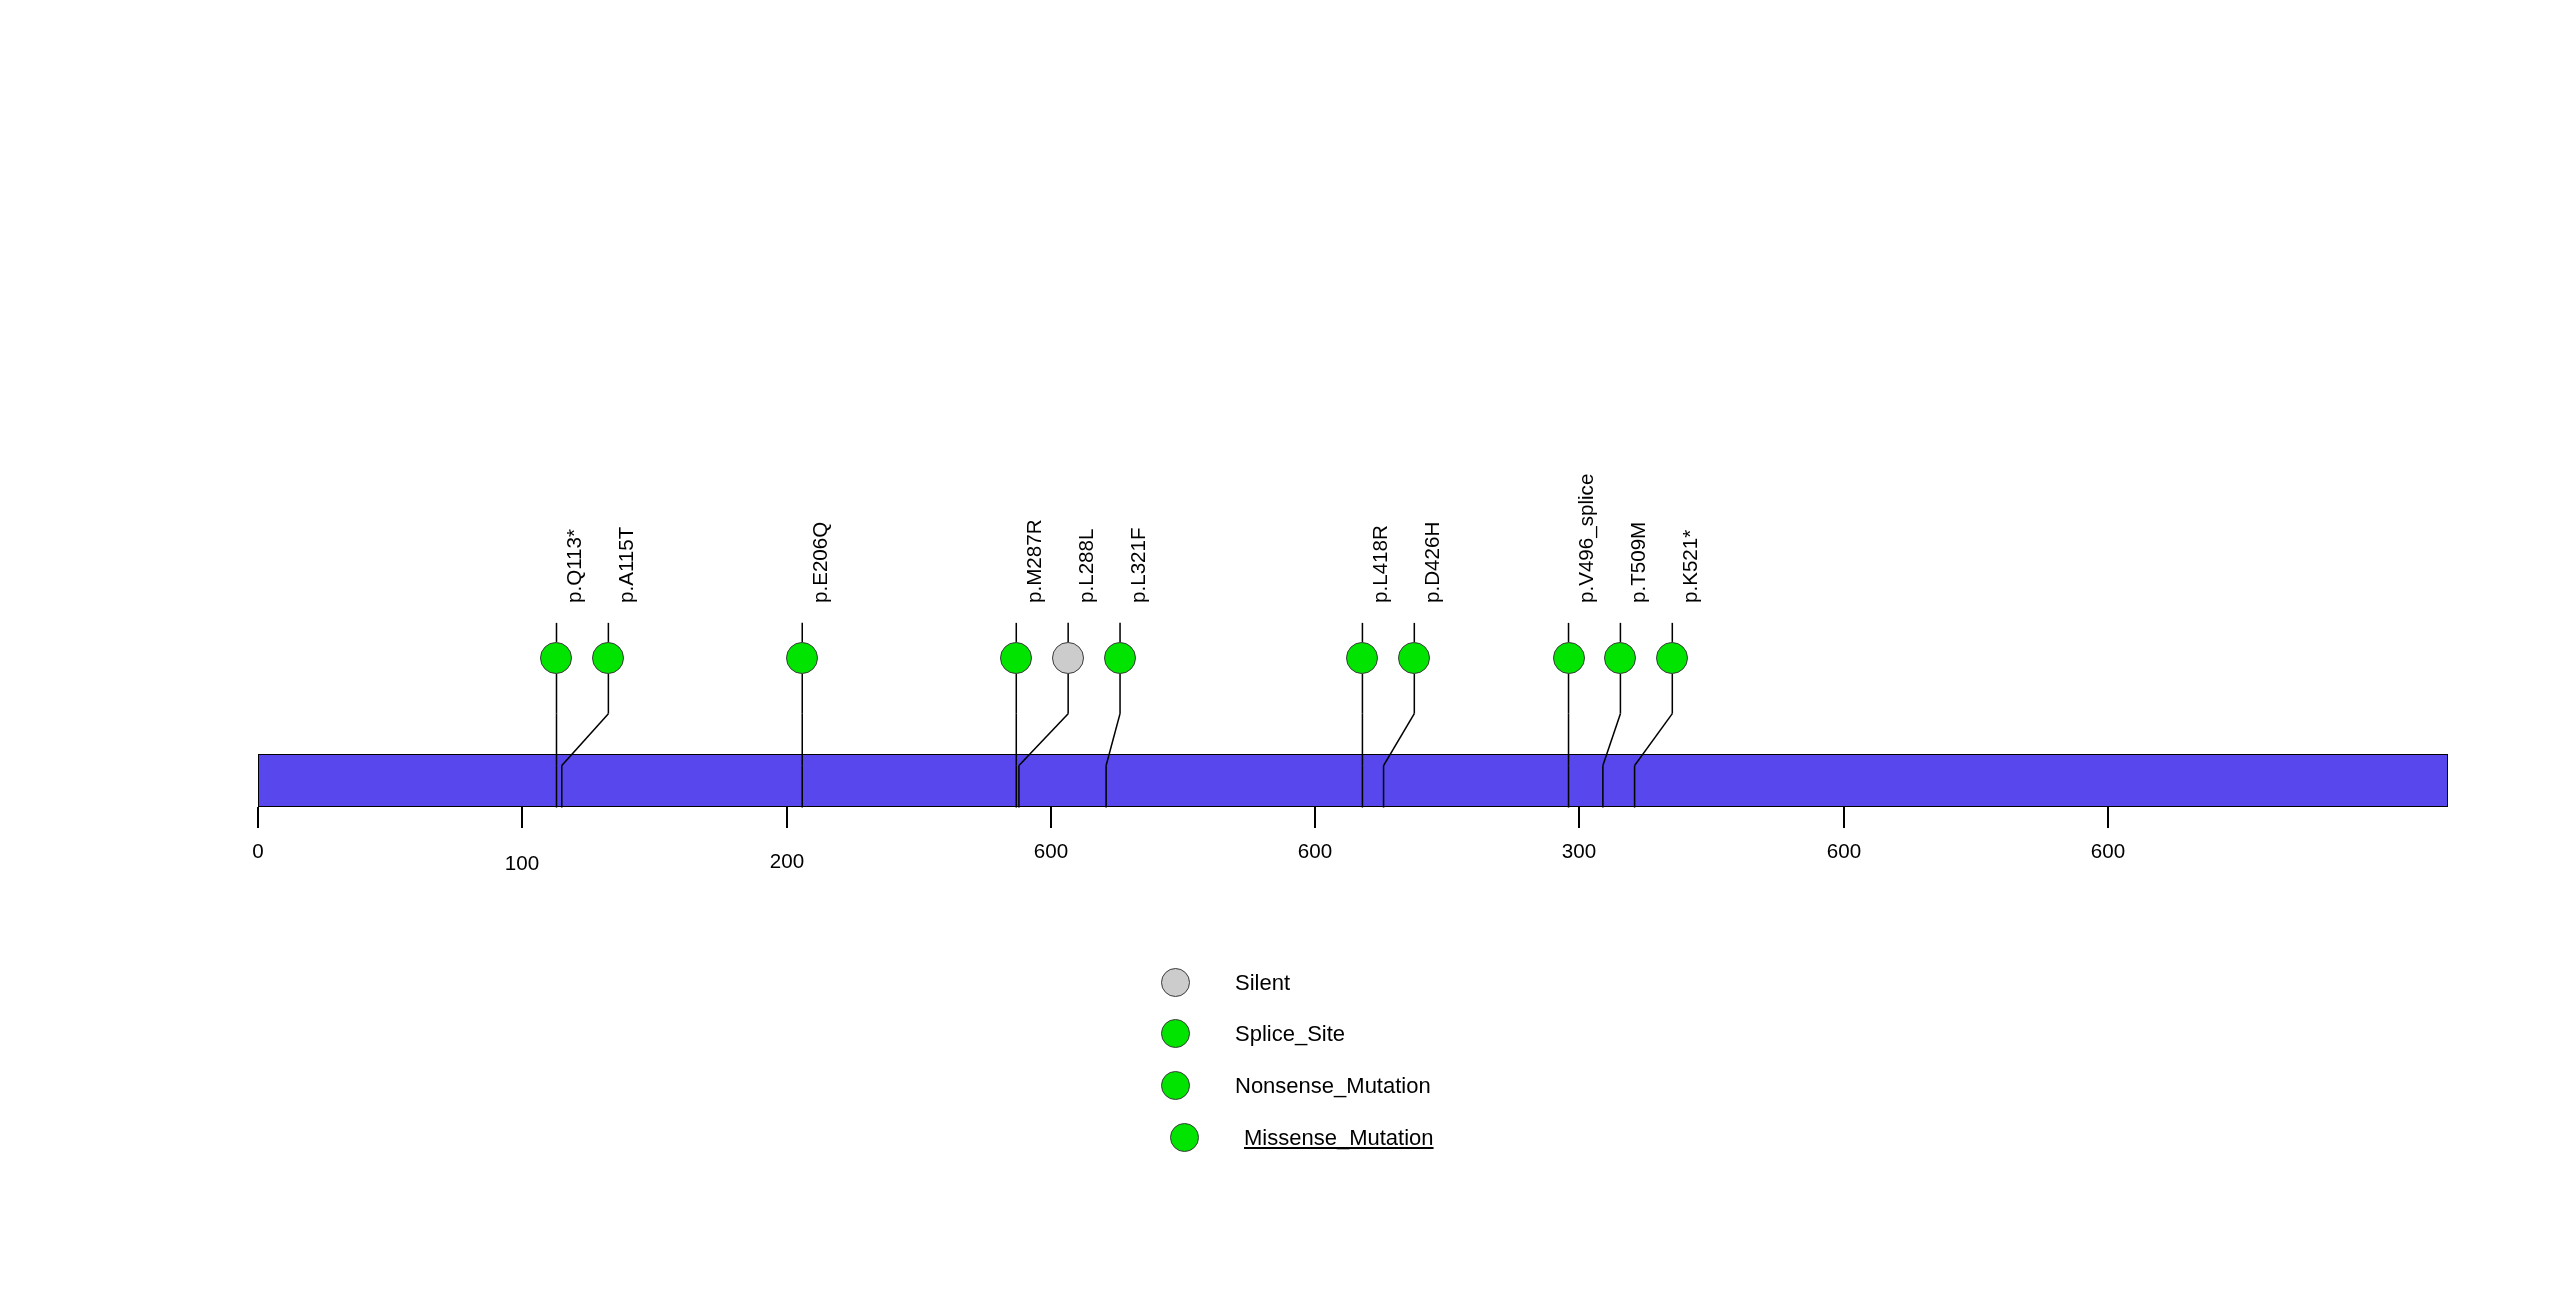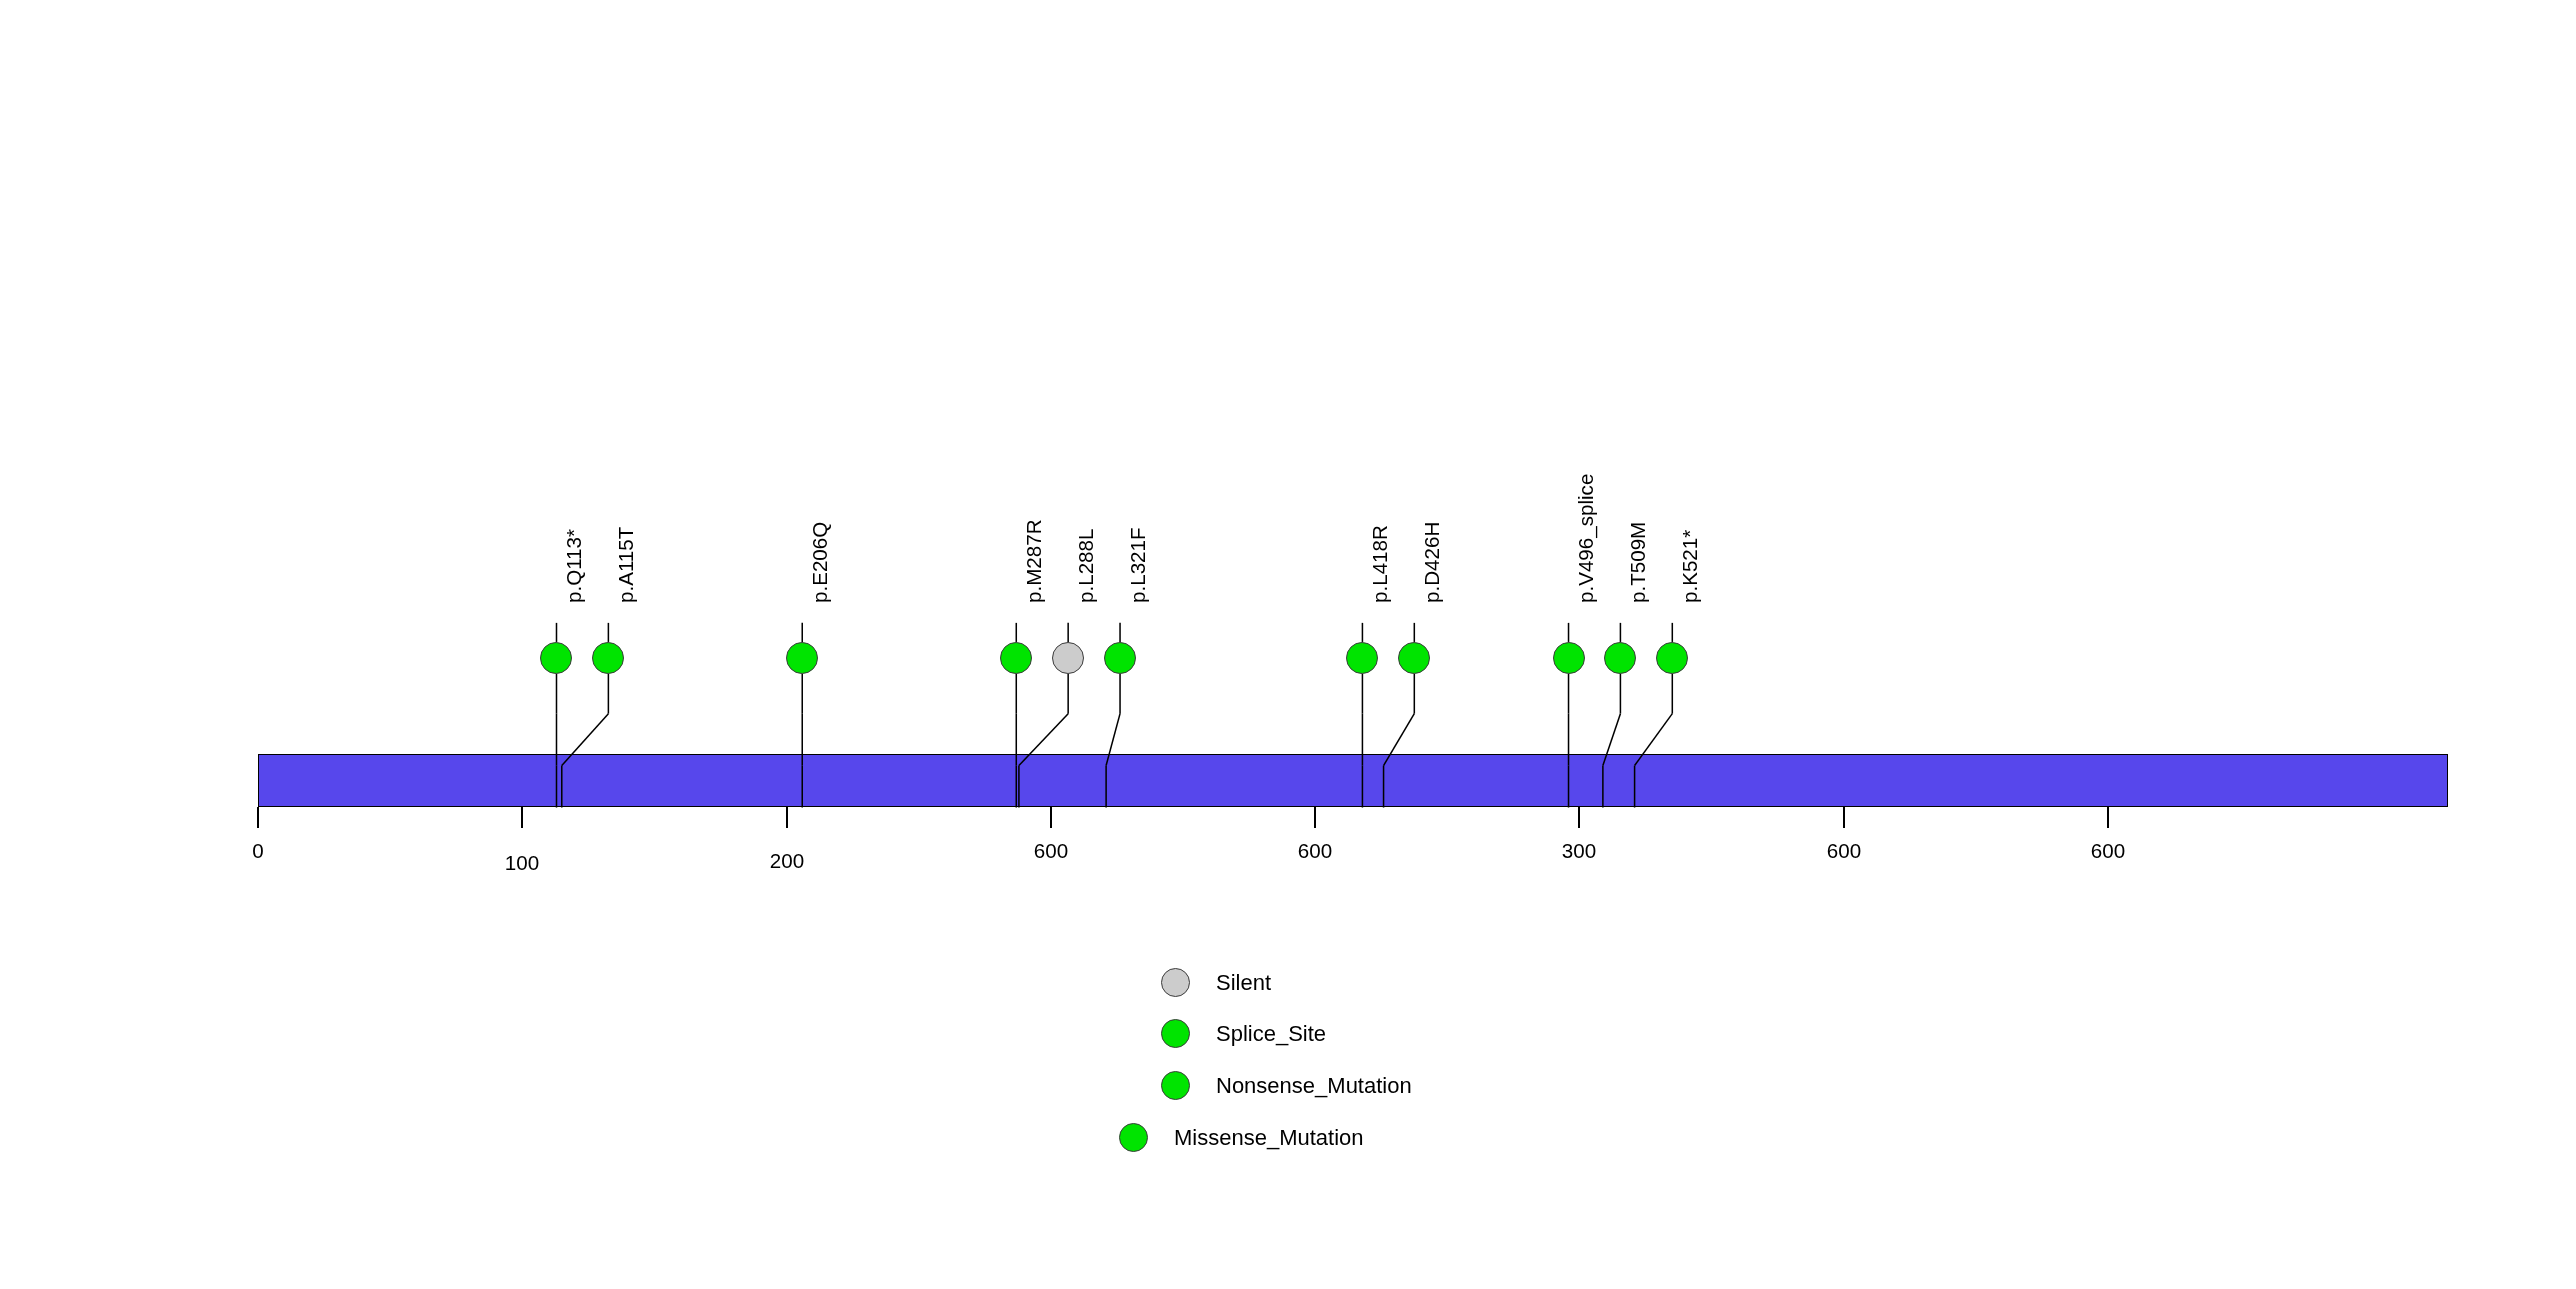--- a/index.html
+++ b/index.html
@@ -20,21 +20,21 @@
   .stem line{stroke:#000000;stroke-width:2;fill:none;}
 
   .marker{position:absolute;border-radius:50%;box-sizing:border-box;
           border:1.5px solid #3c3c3c;}
 
   .mut-label{position:absolute;font-size:20.6px;line-height:20.6px;white-space:nowrap;
              transform-origin:0 0;transform:rotate(-90deg);color:#000000;}
 
   
   .legend{position:absolute;}
-  .legend-row{position:absolute;display:flex;align-items:center;}
+  .legend-row{position:absolute;display:flex;align-items:center;gap:19px;}
   .legend-dot{width:29px;height:29px;border-radius:50%;box-sizing:border-box;
               border:1.5px solid #3c3c3c;flex:0 0 auto;}
   .legend-text{margin-left:26px;font-size:22px;line-height:22px;white-space:nowrap;color:#000000;}
 </style>
 </head>
 <body>
 
 <div id="plot">
 
   <div class="domain-bar" style="left: 258px; top: 754px; width: 2190px; height: 53px; background: rgb(87, 71, 236); border-color: rgb(0, 0, 0);"></div>
@@ -155,20 +155,20 @@
         <span class="legend-text">Silent</span>
       </div>
       <div class="legend-row" style="left: 1161px; top: 1019px; align-items: center;">
         <span class="legend-dot" style="background: rgb(0, 228, 0); border-color: rgb(60, 60, 60);"></span>
         <span class="legend-text">Splice_Site</span>
       </div>
       <div class="legend-row" style="left: 1161px; top: 1071px;">
         <span class="legend-dot" style="background: rgb(0, 228, 0); border-color: rgb(60, 60, 60);"></span>
         <span class="legend-text">Nonsense_Mutation</span>
       </div>
-      <div class="legend-row" style="left: 1119px; top: 1123px;">
+      <div class="legend-row" style="left: 1170px; top: 1123px; text-decoration: underline;">
         <span class="legend-dot" style="background: rgb(0, 228, 0); border-color: rgb(60, 60, 60);"></span>
         <span class="legend-text">Missense_Mutation</span>
       </div>
     </div>
 
 </div>
 
 
 </body></html>

